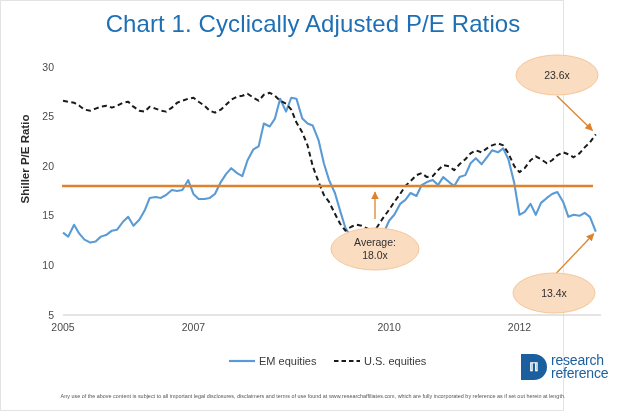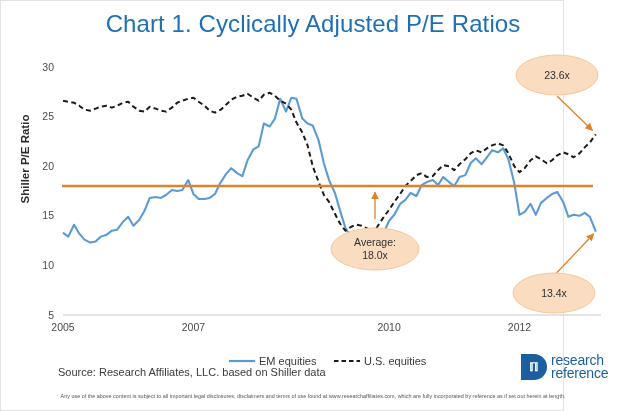--- a/index.html
+++ b/index.html
@@ -166,21 +166,20 @@
       <text x="556" y="78" class="callout-text">23.6x</text>
       <line x1="547" y1="281" x2="592.8266666666732" y2="232.688" stroke="#e0822c" stroke-width="1.3" marker-end="url(#arrow)"></line>
       <ellipse cx="553" cy="292" rx="41" ry="20" fill="#fadcc0" stroke="#f5c79a" stroke-width="1"></ellipse>
       <text x="553" y="296" class="callout-text">13.4x</text>
       <line x1="228" y1="360" x2="254" y2="360" stroke="#5b9bd5" stroke-width="2.2"></line>
       <text x="258" y="364" class="legend-label">EM equities</text>
       <line x1="333" y1="360" x2="359" y2="360" stroke="#1a1a1a" stroke-width="2.2" stroke-dasharray="4.5,3"></line>
       <text x="363" y="364" class="legend-label">U.S. equities</text>
     </svg>
 
-  <div class="source">Source: Research Affiliates, LLC. based on Shiller data</div>
 
   <div class="disclaimer">Any use of the above content is subject to all important legal disclosures, disclaimers and terms of use found at www.researchaffiliates.com, which are fully incorporated by reference as if set out herein at length.</div>
 
   <div class="logo">
     <div class="logo-mark">
       <div class="logo-glyph">ℿ</div>
     </div>
     <div class="logo-text">
       <div>research</div>
       <div>reference</div>

